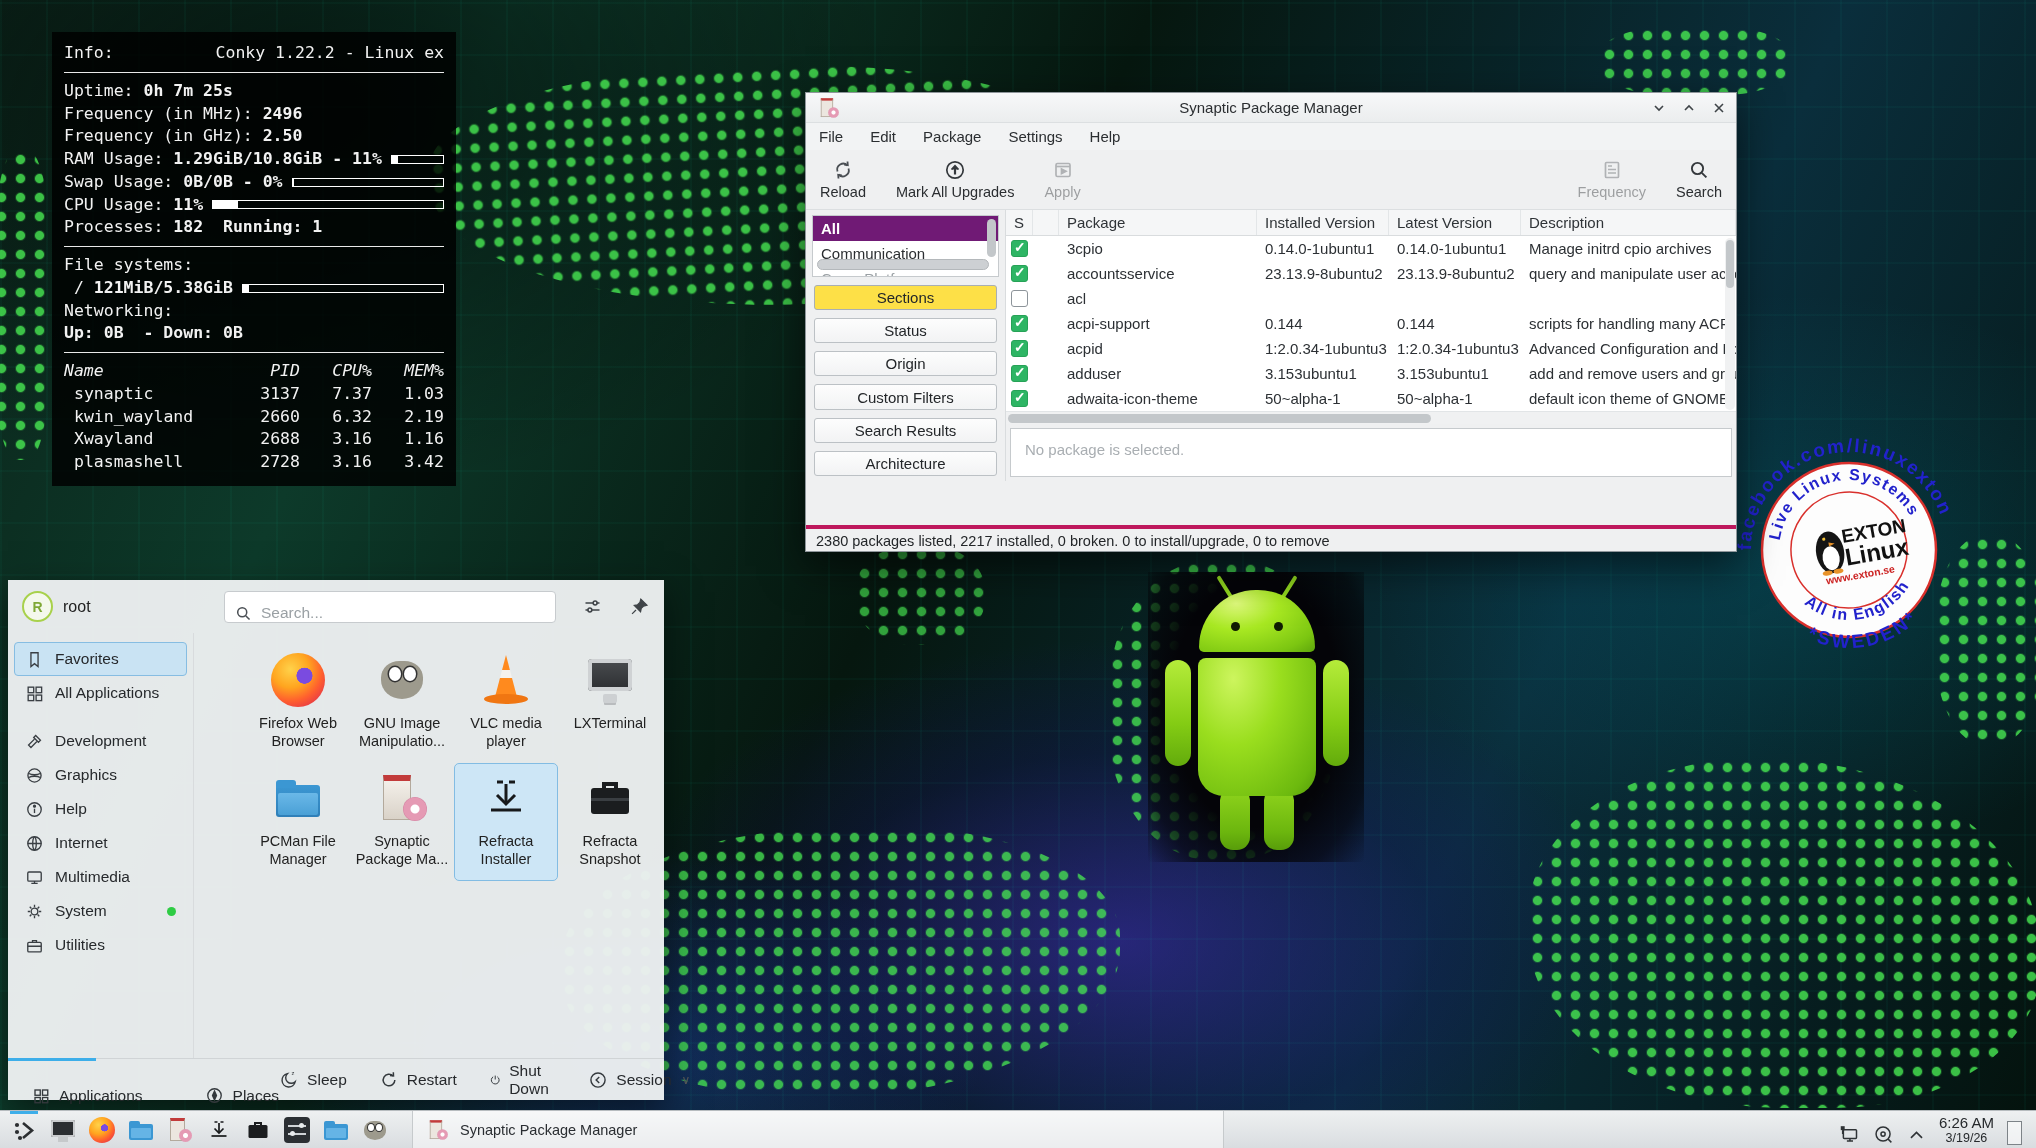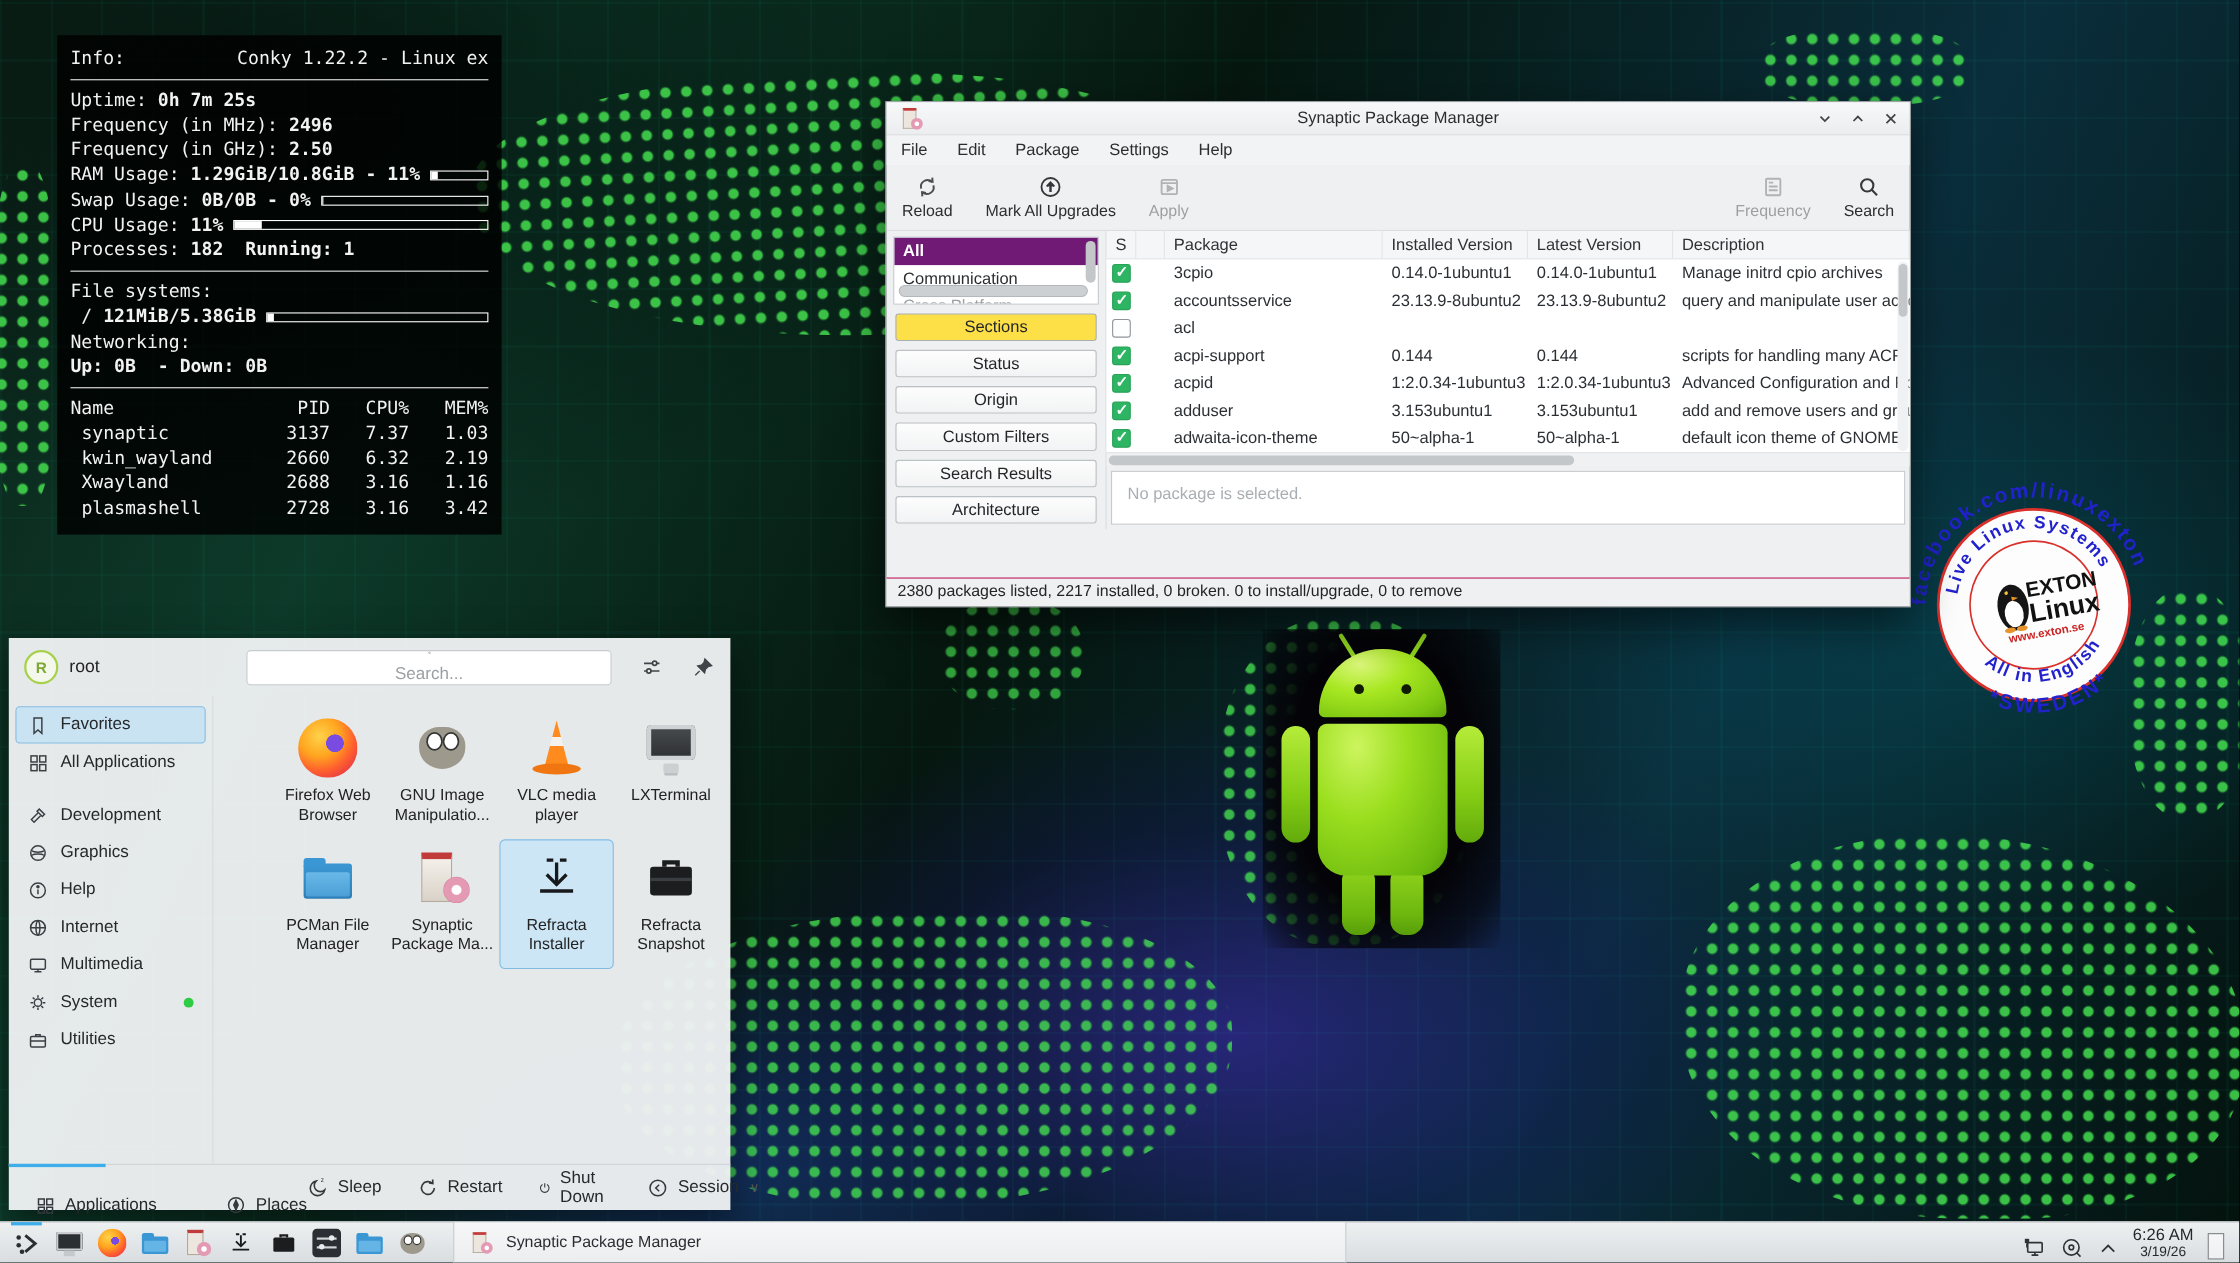--- a/index.html
+++ b/index.html
@@ -57,21 +57,21 @@
     color:#f2f2f2; font-family:"DejaVu Sans Mono", monospace; font-size:16.5px; line-height:1.38;
     padding:10px 12px 12px 12px; }
   .conky hr { border:none; border-top:1px solid #e9e9e9; margin:7px 0; }
   .c-row { display:flex; white-space:pre; align-items:center; }
   .c-row b { font-weight:bold; }
   .c-info { justify-content:space-between; }
   .cbar { flex:1; min-width:24px; height:9px; border:1px solid #fff; margin-left:9px; }
   .cbar i { display:block; height:100%; background:#fff; }
   .c-table { display:grid; grid-template-columns: 1fr 70px 72px 72px; margin-top:2px; }
   .c-table .num { text-align:right; }
-  .c-table .hd { font-weight:normal; }
+  .c-table .hd { font-weight:normal;font-style:italic; }
   .c-table .ind { padding-left:10px; }
 
   
   .syn-window { position:absolute; left:805px; top:92px; width:932px; height:460px;
     background:#eff0f1; border:1px solid #8f969b; box-shadow:0 14px 40px rgba(0,0,0,.55);
     color:#232629; font-size:15px; display:flex; flex-direction:column; }
   .titlebar { height:30px; display:flex; align-items:center; background:linear-gradient(#f7f8f9,#ebedee);
     border-bottom:1px solid #dcdfe1; position:relative; padding:0 10px; }
   .titlebar .title { position:absolute; left:0; right:0; text-align:center; font-size:15px; color:#2b2e31; }
   .wc { margin-left:16px; color:#3f4periodic448; display:flex; align-items:center; z-index:1; }
@@ -107,33 +107,33 @@
   .cell.c-ver { width:132px; flex:none; padding:0 8px; overflow:hidden; white-space:nowrap; }
   .cell.c-desc { flex:1; padding:0 8px; overflow:hidden; white-space:nowrap; min-width:0; }
   .pkg-check { width:17px; height:17px; border-radius:3px; background:#fff; border:1.5px solid #8d949a; position:relative; }
   .pkg-check.on { background:#2eb564; border-color:#27a257; }
   .pkg-check.on::after { content:"✓"; position:absolute; left:2px; top:-2px; color:#fff; font-size:14px; font-weight:bold; }
   .vsb { position:absolute; right:1px; top:28px; width:10px; height:172px; background:#f0f1f2; border-radius:5px; }
   .vsb i { display:block; width:8px; height:48px; margin:2px auto 0; background:#c3c7ca; border-radius:4px; }
   .hsb { height:13px; background:#f0f1f2; border-top:1px solid #e2e5e7; position:relative; }
   .hsb i { position:absolute; left:2px; top:2px; height:9px; width:58%; background:#c3c7ca; border-radius:5px; }
   .detail { flex:1; margin:4px; border:1px solid #c6cacd; background:#fff; color:#a9aeb2; padding:12px 14px; font-size:15px; }
-  .statusbar { height:26px; border-top:1px solid #be185d; background:#eff0f1; line-height:25px; padding:0 10px;
+  .statusbar { height:26px; border-top:4px solid #be185d; background:#eff0f1; line-height:25px; padding:0 10px;
     font-size:14.5px; color:#232629;margin-top:44px; }
 
   
   .launcher { position:absolute; left:8px; top:580px; width:656px; height:520px;
     background:rgba(236,239,241,.97); box-shadow:0 12px 34px rgba(0,0,0,.5); color:#26292c;
     display:flex; flex-direction:column; font-size:15.5px; }
   .l-header { height:53px; display:flex; align-items:center; padding:0 14px; gap:10px; }
   .avatar { width:31px; height:31px; border-radius:50%; border:2px solid #a8d14b; background:#f4f8ec;
     color:#7fa836; font-size:14px; font-weight:bold; display:flex; align-items:center; justify-content:center; }
   .uname { font-size:16px; color:#222; }
   .search { margin-left:auto; width:332px; height:32px; background:#fff; border:1px solid #c7cbce; border-radius:4px;
-    display:flex; align-items:center; gap:9px; padding:0 10px;flex-direction:column; }
+    display:flex; align-items:flex-end; gap:9px; padding:0 10px; }
   .search .ph { color:#9aa0a4; }
   .hicon { margin-left:16px; color:#3f4448; display:flex; }
   .l-body { flex:1; display:flex; min-height:0; }
   .l-side { width:186px; border-right:1px solid #d8dbdd; padding:9px 6px; }
   .l-item { height:34px; display:flex; align-items:center; gap:11px; padding:0 10px; border-radius:4px;
     border:1px solid transparent; color:#26292c; }
   .l-item svg { color:#3a3f44; flex:none; }
   .l-item.sel { background:#c9e3f3; border-color:#86bde2; }
   .l-item.gap-after { margin-bottom:14px; }
   .gdot { width:9px; height:9px; border-radius:50%; background:#2ecc44; margin-left:auto; }

